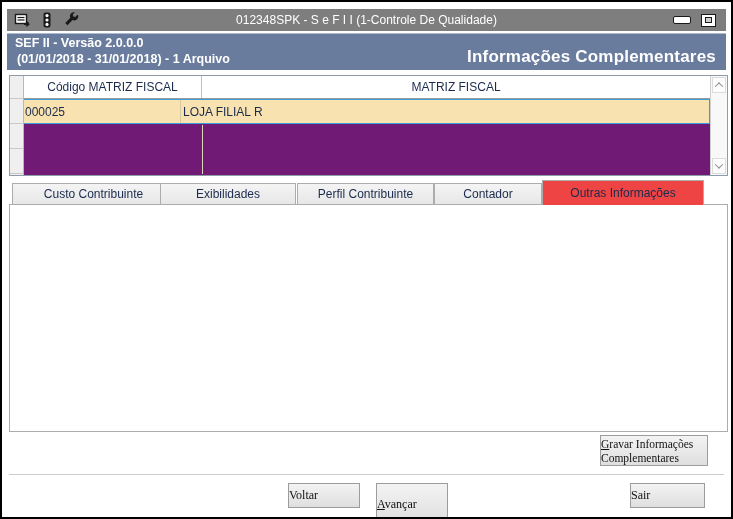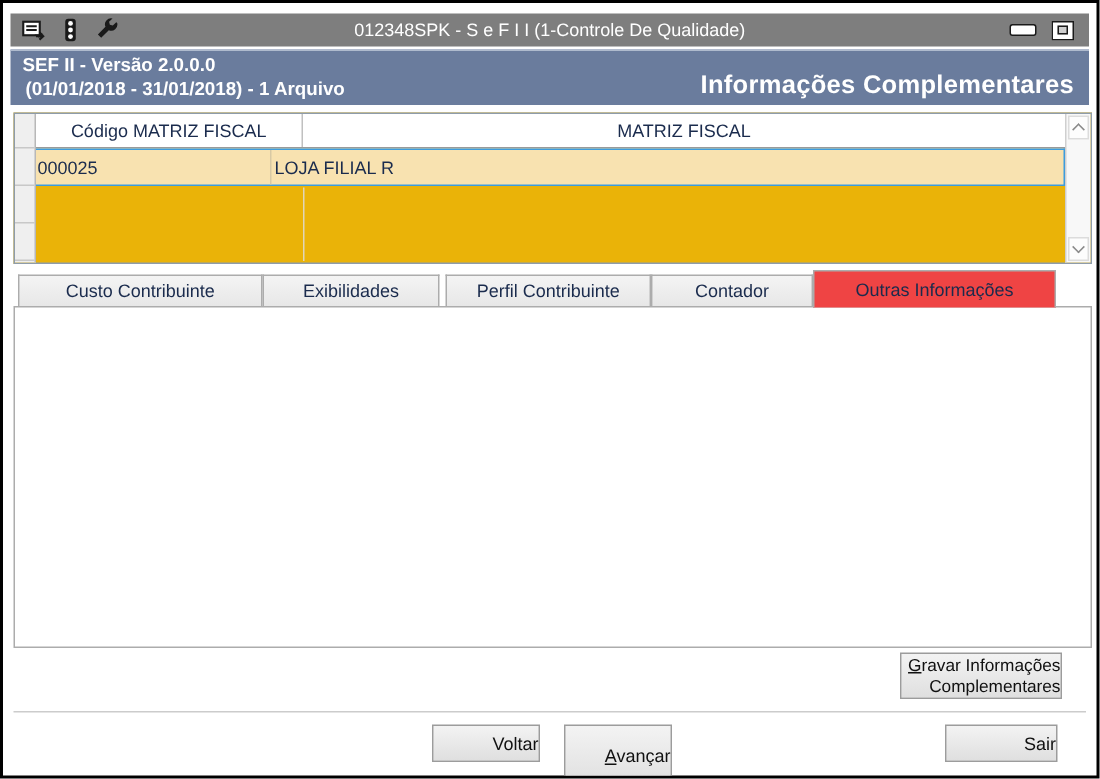--- a/index.html
+++ b/index.html
@@ -16,21 +16,21 @@
   .btn-restore { width:15px; height:13px; background:#fff; border:1px solid #1a1a1a; display:flex; align-items:center; justify-content:center; }
   .btn-restore span { width:7px; height:6px; border:1px solid #1a1a1a; background:#cfcfcf; display:block; }
 
   
   .header { position:absolute; left:5px; right:5px; top:31px; height:37px; background:#6a7c9d; border-top:1px solid #aebacd; color:#ffffff; }
   .hdr-l1 { position:absolute; left:8px; top:2px; font-size:12.5px; font-weight:bold; }
   .hdr-l2 { position:absolute; left:10px; top:18px; font-size:12.5px; font-weight:bold; }
   .hdr-r  { position:absolute; right:10px; bottom:3px; font-size:17px; font-weight:bold; letter-spacing:.2px; }
 
   
-  .grid { position:absolute; left:7px; top:73px; width:719px; height:101px; border:1px solid #8e9caa; background:#eab308; }
+  .grid { position:absolute; left:7px; top:73px; width:719px; height:101px; border:1px solid #8e9caa; background:#701a75; }
   .g-gutter { position:absolute; left:0; top:0; width:14px; bottom:0; background:#efefef; border-right:1px solid #b8b8b8; }
   .g-gut-cell { border-bottom:1px solid #c8c8c8; }
   .g-head { position:absolute; left:14px; right:17px; top:0; height:23px; background:#fff; border-bottom:1px solid #9a9a9a; display:flex; }
   .g-h1 { width:178px; border-right:1px solid #c0c0c0; display:flex; align-items:center; justify-content:center; font-size:12px; color:#1a2b4d; }
   .g-h2 { flex:1; display:flex; align-items:center; justify-content:center; font-size:12px; color:#1a2b4d; }
   .g-row-sel { position:absolute; left:14px; right:17px; top:23px; height:25px; background:#f8e2b0; border-top:1px solid #3c9cde; border-bottom:1px solid #3c9cde; border-right:1px solid #3c9cde; display:flex; cursor:default; }
   .g-c1 { width:157px; border-right:1px solid #d8c9a4; font-size:12px; color:#1a2b4d; display:flex; align-items:center; padding-left:1px; }
   .g-c2 { flex:1; font-size:12px; color:#1a2b4d; display:flex; align-items:center; padding-left:2px; }
   .g-empty-div { position:absolute; left:192px; top:49px; bottom:1px; width:1px; background:#e0d6b8; }
   .g-scroll { position:absolute; right:0; top:0; width:17px; bottom:0; background:#f8f8f8; border-left:1px solid #cfcfcf; }
@@ -50,21 +50,21 @@
   .combo { position:absolute; left:148px; width:202px; height:22px; border:1px solid #7f9db9; background:#fff; display:flex; cursor:default; }
   .combo .val { flex:1; font-size:12px; color:#0000d4; line-height:20px; padding-left:4px; white-space:nowrap; overflow:hidden; }
   .combo .dd { width:18px; border-left:1px solid #b5b5b5; background:linear-gradient(#fdfdfd,#dddddd); display:flex; align-items:center; justify-content:center; border-radius:0 2px 2px 0; }
   .combo .dd .chev { border-color:#606060; }
 
   .vdiv { position:absolute; left:368px; top:212px; height:172px; width:1px; background:#b0b0b0; }
 
   .tinput { position:absolute; left:550px; width:130px; height:22px; border:1px solid #7f9db9; background:#fff; font-size:12px; color:#0000d4; padding:2px 4px; font-family:"Liberation Sans", sans-serif; }
 
   
-  .btn { position:absolute; background:linear-gradient(#f3f3f3,#dfdfdf); border:1px solid #9c9c9c; font-size:12px; color:#111; font-family:Liberation Sans, sans-serif; cursor:default; text-align:right; }
+  .btn { position:absolute; background:linear-gradient(#f3f3f3,#dfdfdf); border:1px solid #9c9c9c; font-size:12px; color:#111; font-family:Liberation Serif, serif; cursor:default; text-align:left; }
   .btn-gravar { left:598px; top:433px; width:108px; height:31px; font-size:11.5px; line-height:14px; padding-top:1px; }
   .accel-line { display:block; }
   .accel-line::first-letter { text-decoration:underline; }
   .sep { position:absolute; left:7px; right:7px; top:472px; height:1px; background:#cccccc; }
   .btn-voltar { left:286px; top:481px; width:72px; height:25px; }
   .btn-avancar { left:374px; top:481px; width:72px; height:42px; }
   .btn-avancar .accel-line { line-height:21px; }
   .btn-sair { left:628px; top:481px; width:75px; height:25px; }
 
   svg.ic { display:block; }
@@ -134,21 +134,21 @@
       <div class="sb-btn sb-up">
           <div class="chev up"></div>
         </div>
       <div class="sb-btn sb-dn">
           <div class="chev dn"></div>
         </div>
     </div>
   </div>
 
   <div class="tab" style="left:10px; width:163px;">Custo Contribuinte</div>
-  <div class="tab" style="left:173px; width:118px;">Exibilidades</div>
+  <div class="tab" style="left:158px; width:136px;">Exibilidades</div>
   <div class="tab" style="left:295px; width:137px;">Perfil Contribuinte</div>
   <div class="tab" style="left:432px; width:108px;">Contador</div>
   <div class="tab active" style="left:540px; width:162px;">Outras Informações</div>
 
   <div class="panel"></div>
 
   <div class="lbl" style="left:21px; top:227px;">Finalidade do Arquivo:</div>
   <div class="combo" style="top:224px;">
     <div class="val">Original</div>
     <div class="dd">

